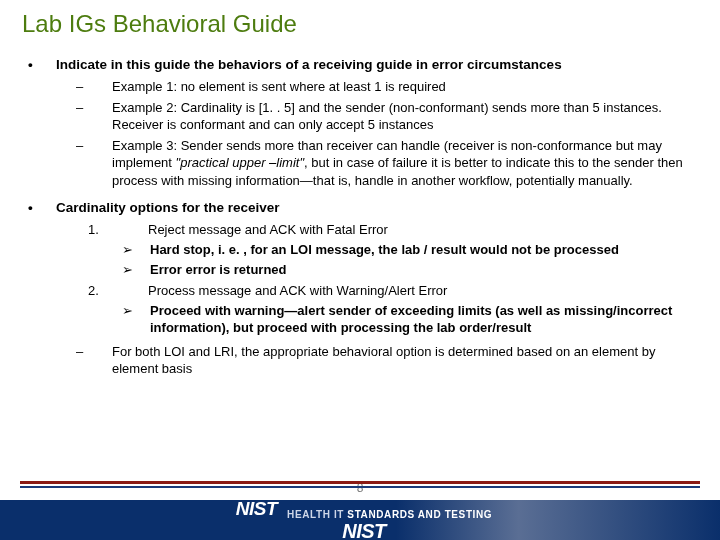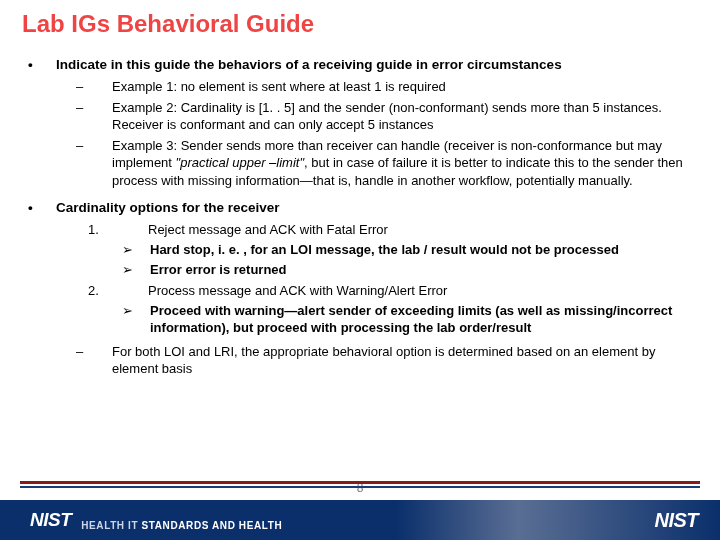--- a/index.html
+++ b/index.html
@@ -16,22 +16,22 @@
     position: relative;
     width: 720px;
     height: 540px;
     box-sizing: border-box;
   }
   .title {
     position: absolute;
     top: 10px;
     left: 22px;
     font-size: 24px;
-    font-weight: bold;
-    color: #ef4444;
+    font-weight: normal;
+    color: #4d7c0f;
   }
   .body {
     position: absolute;
     top: 50px;
     left: 28px;
     right: 28px;
     font-size: 13.5px;
     line-height: 1.32;
   }
   .lvl1 {
@@ -96,24 +96,25 @@
   }
   .footer-band {
     position: absolute;
     left: 0;
     right: 0;
     bottom: 0;
     height: 40px;
     background: linear-gradient(to right, #0a2f6b 0%, #0a2f6b 55%, #5a6e94 72%, #0a2f6b 100%);
     display: flex;
     align-items: center;
-    justify-content: space-between;
+    justify-content: center;
     padding: 0 22px 0 30px;
     box-sizing: border-box;
     color: #fff;
+    flex-direction: column;
   }
   .footer-left {
     font-family: Arial, sans-serif;
     font-size: 11px;
     letter-spacing: 0.5px;
     display: flex;
     align-items: flex-end;
   }
   .nist-mark {
     font-weight: 900;
@@ -205,20 +206,20 @@
   </div>
 
   <div class="page-num">8</div>
 
   <div class="divider-red"></div>
   <div class="divider-blue"></div>
 
   <div class="footer-band">
     <div class="footer-left">
       <span class="nist-mark">NIST</span>
-      <span class="footer-tag"><span>HEALTH IT </span><span class="white">STANDARDS AND HEALTH</span></span>
+      <span class="footer-tag"><span>HEALTH IT </span><span class="white">STANDARDS AND TESTING</span></span>
     </div>
     <div class="footer-right">
       <span class="nist-mark">NIST</span>
     </div>
   </div>
 
 </div>
 
 </body></html>

